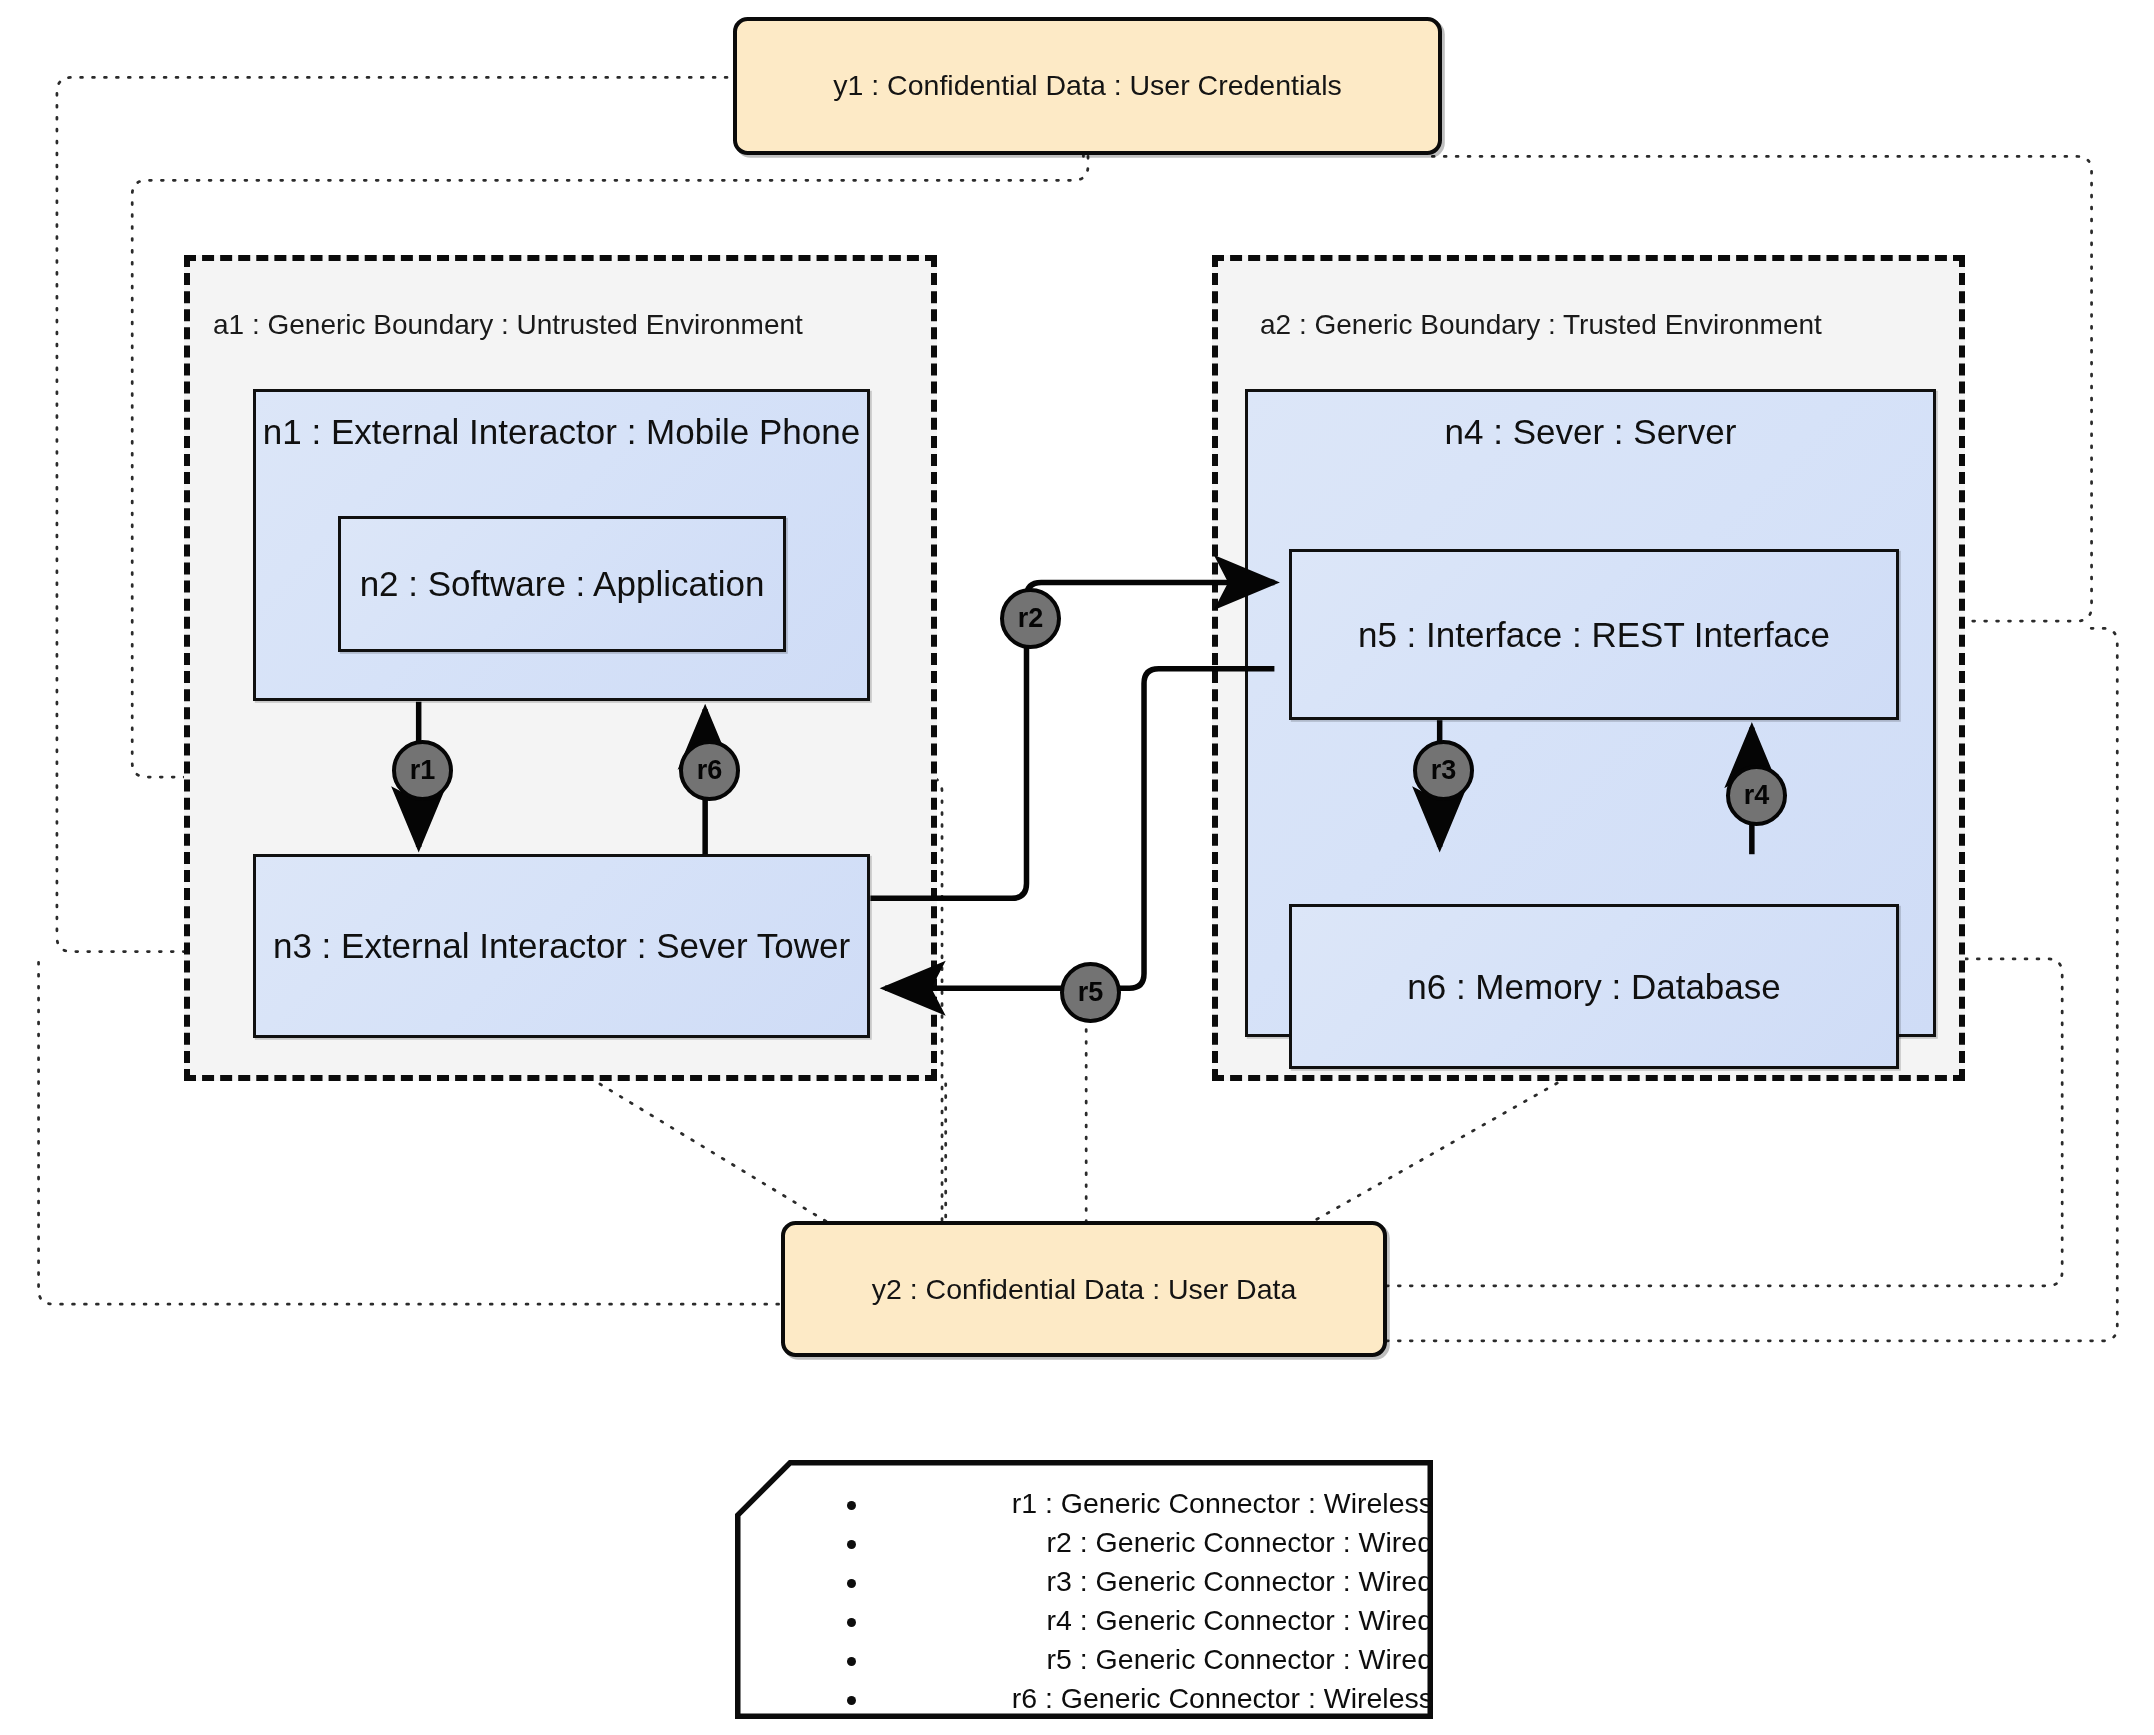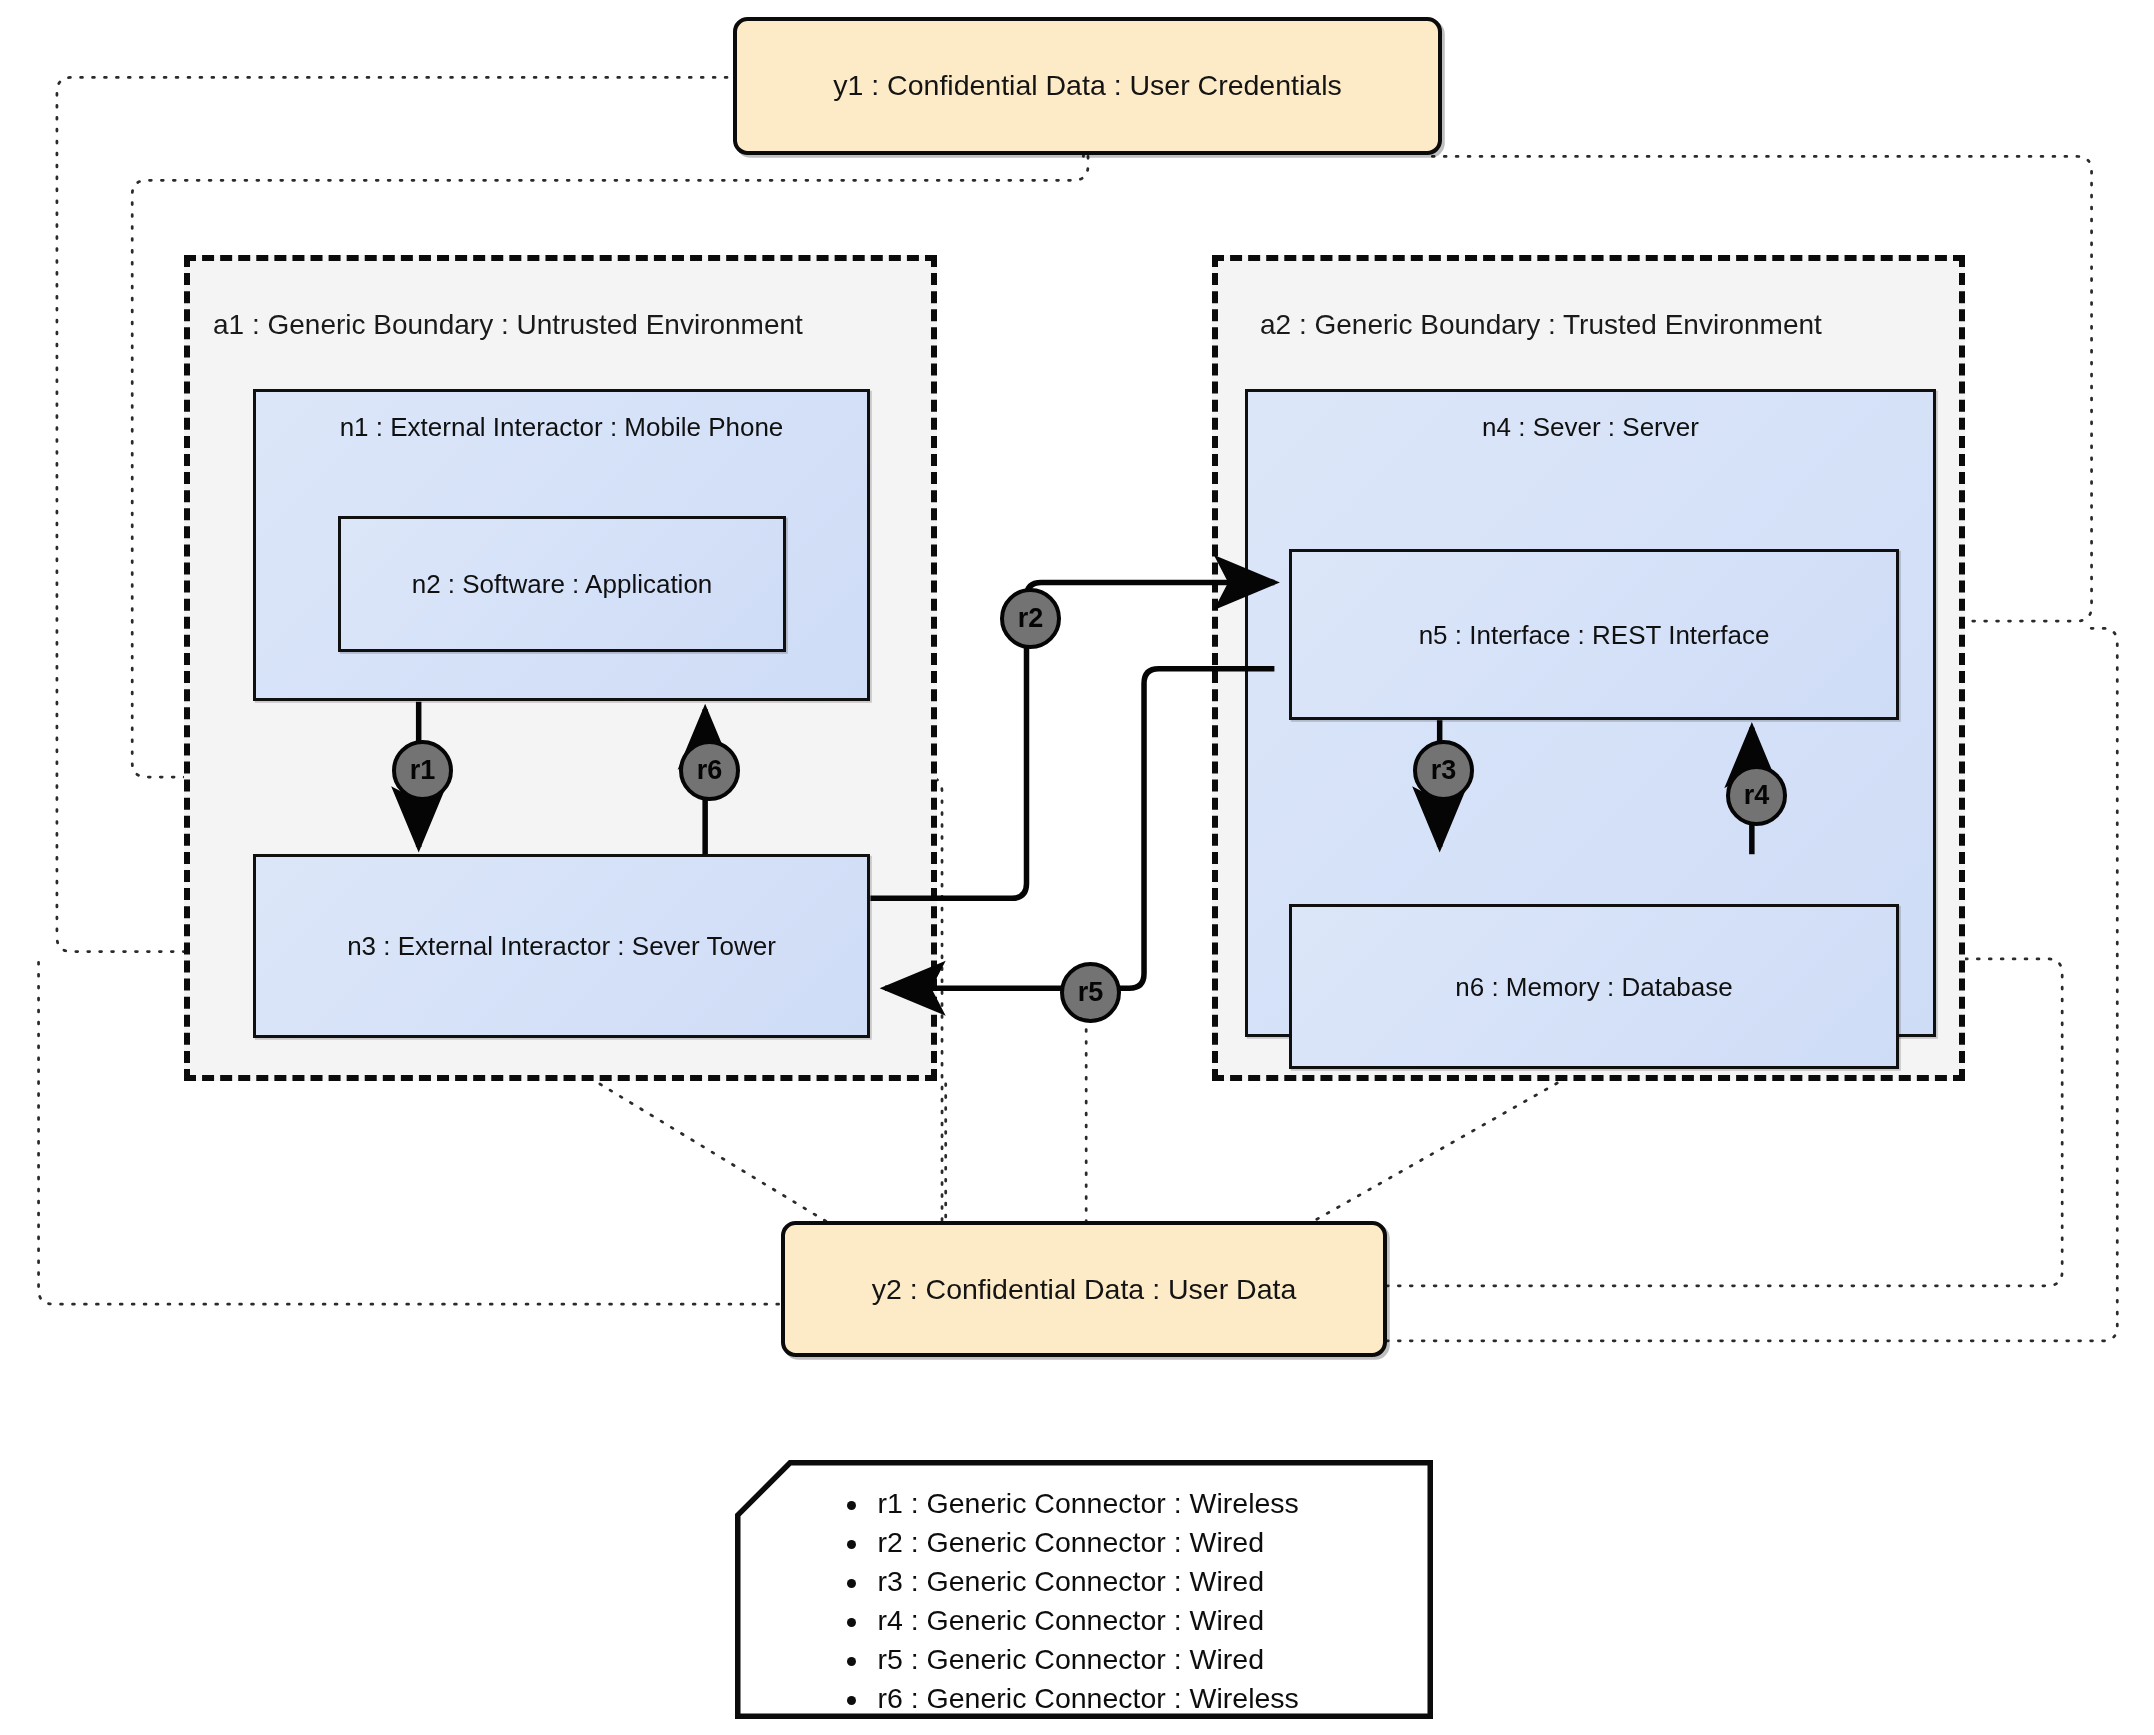--- a/index.html
+++ b/index.html
@@ -10,41 +10,41 @@
 
   .node{position:absolute;box-sizing:border-box;}
 
   
   .boundary{background:#f4f4f4;border:6.4px dashed #0b0b0b;}
   .boundary-label{position:absolute;font-size:28px;color:#1a1a1a;white-space:nowrap;}
 
   
   .elem{background:linear-gradient(135deg,#dce6f8 0%,#d6e2f8 45%,#cfdcf6 100%);
         border:3.7px solid #101010;box-shadow:1.8px 1.8px 0 rgba(0,0,0,.18);}
-  .elem-label{position:absolute;left:0;right:0;font-size:26px;color:#101010;
+  .elem-label{position:absolute;left:0;right:0;font-size:35px;color:#101010;
         text-align:center;white-space:nowrap;}
   .elem-label.top{top:20px;}
   .elem-label.mid{top:50%;transform:translateY(-50%);}
 
   
   .datanote{background:#fdeac6;border:4.6px solid #0b0b0b;border-radius:14.7px;
         box-shadow:2.8px 2.8px 0 rgba(0,0,0,.25);
         display:flex;align-items:center;justify-content:center;}
   .datanote span{font-size:28.5px;color:#141414;white-space:nowrap;}
 
   
   .rlabel{position:absolute;width:53px;height:53px;border-radius:50%;
         background:#737373;border:4.6px solid #050505;
         display:flex;align-items:center;justify-content:center;
         font-size:27px;font-weight:bold;color:#050505;z-index:60;}
 
   
   .legend{position:absolute;background:#ffffff;border:0;}
   .legend-inner{position:absolute;inset:0;padding:24px 0 24px 84px;box-sizing:border-box;}
-  .legend ul{margin:0;padding:0 0 0 27.5px;list-style:none;}
+  .legend ul{margin:0;padding:0 0 0 27.5px;list-style:none;text-align:right;}
   .legend li{font-size:28.5px;line-height:39px;color:#0d0d0d;white-space:nowrap;position:relative;padding-left:31px;}
   .legend li::before{content:"";position:absolute;left:0;top:16.5px;width:9.2px;height:9.2px;
         border-radius:50%;background:#0d0d0d;}
 </style>
 </head>
 <body>
 
 <div id="stage">
 
   <svg class="layer" aria-hidden="true" viewBox="0 0 2346 1890" width="2154" height="1736">

